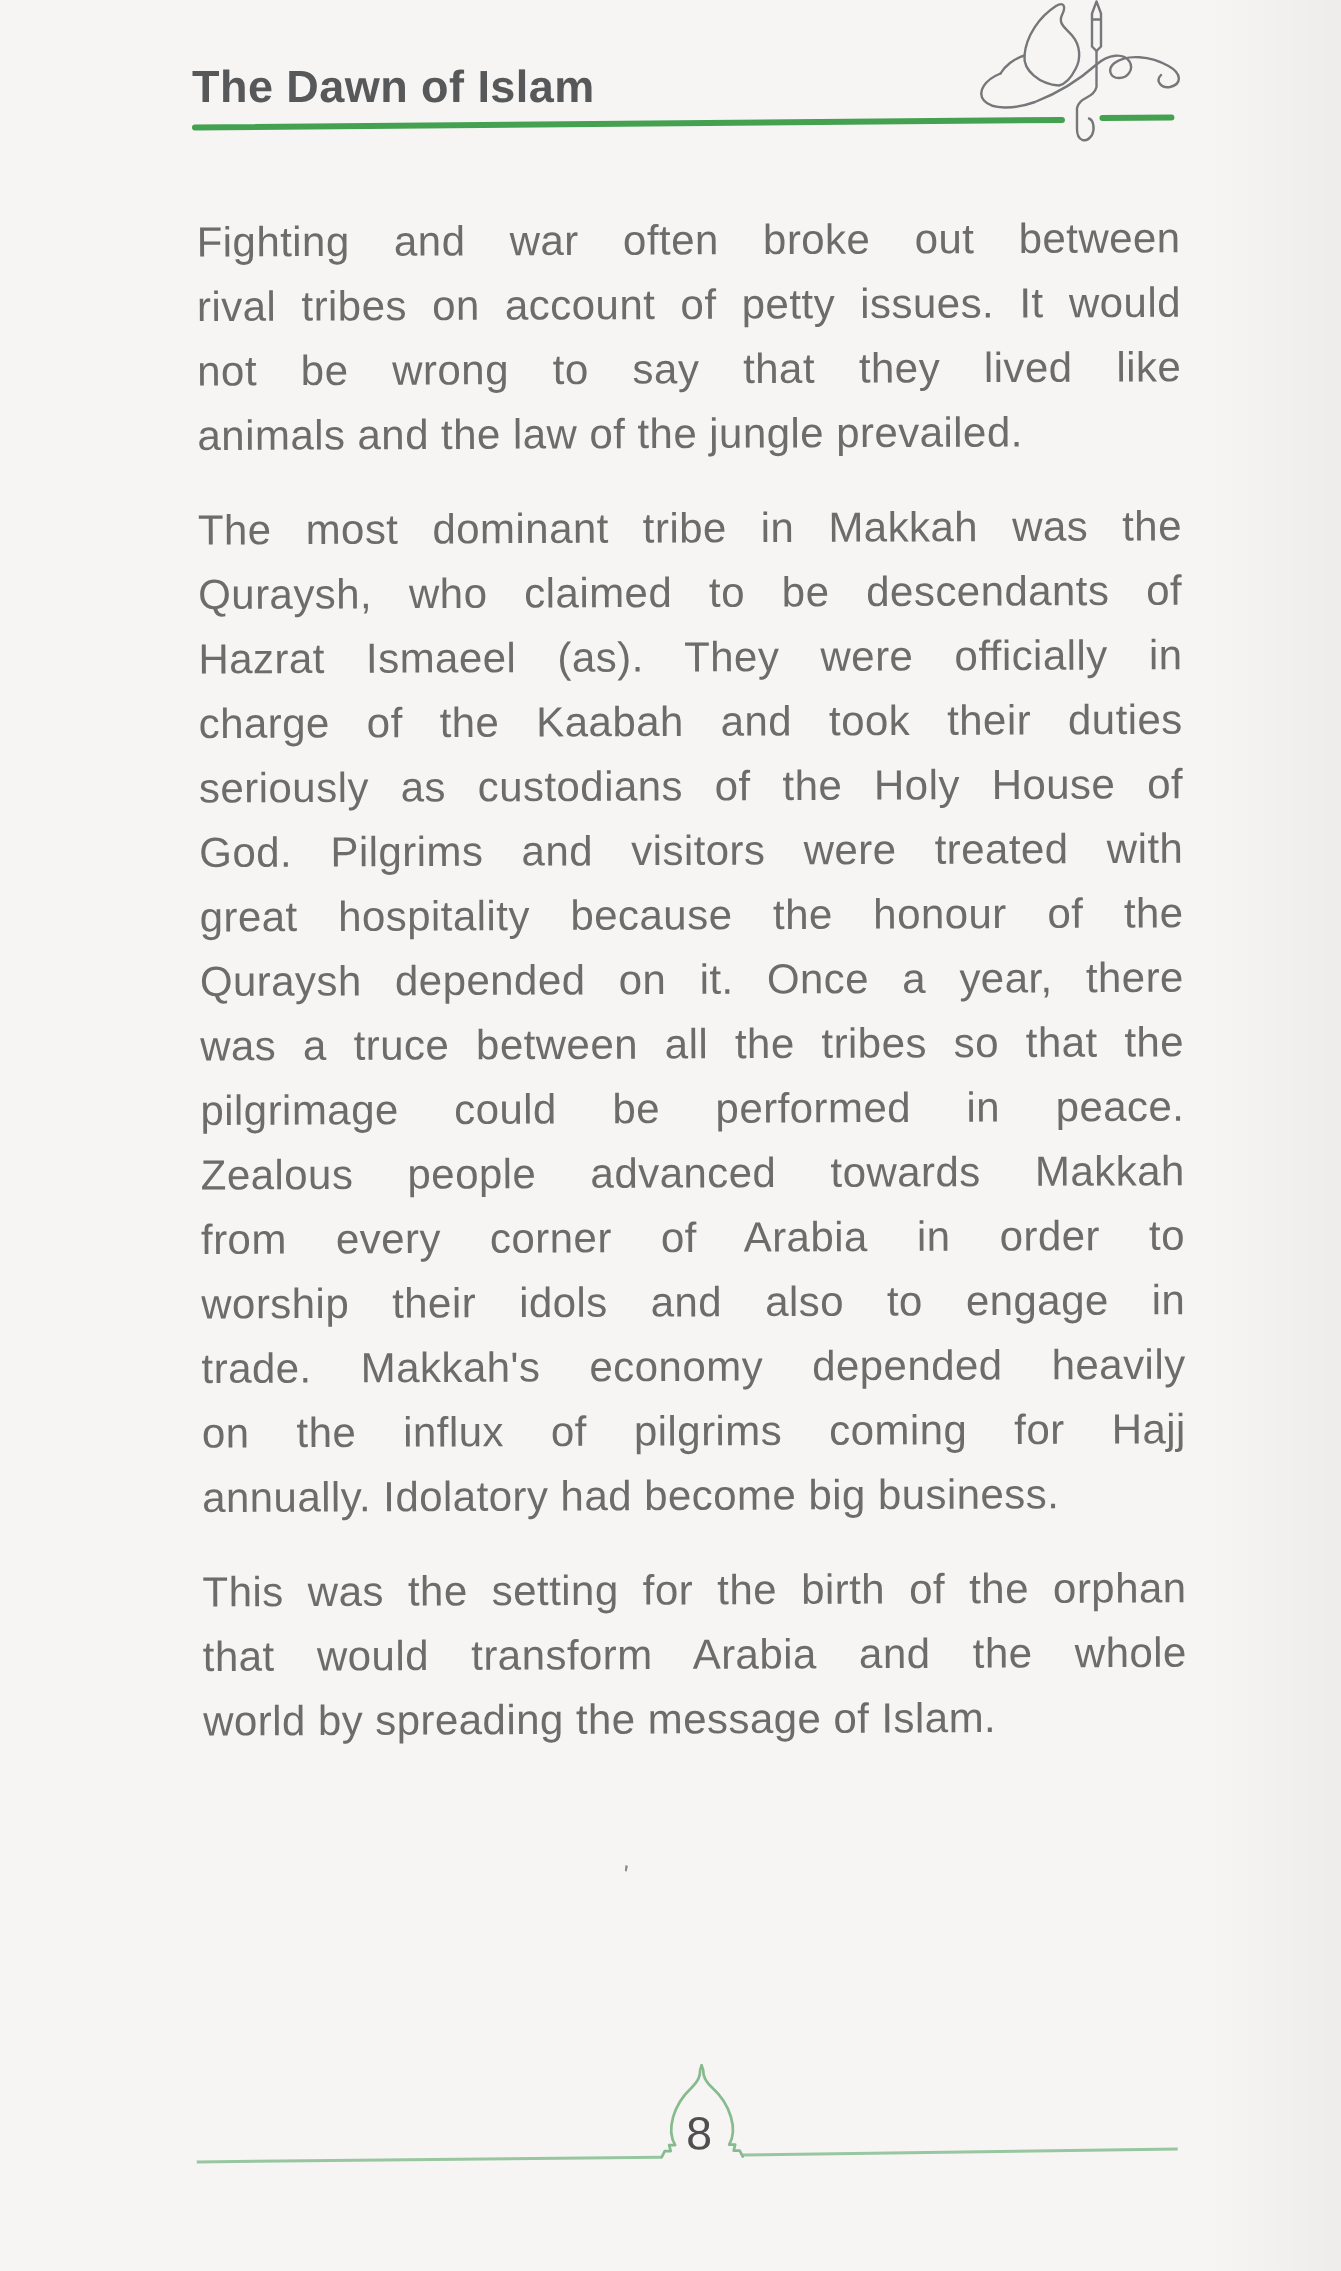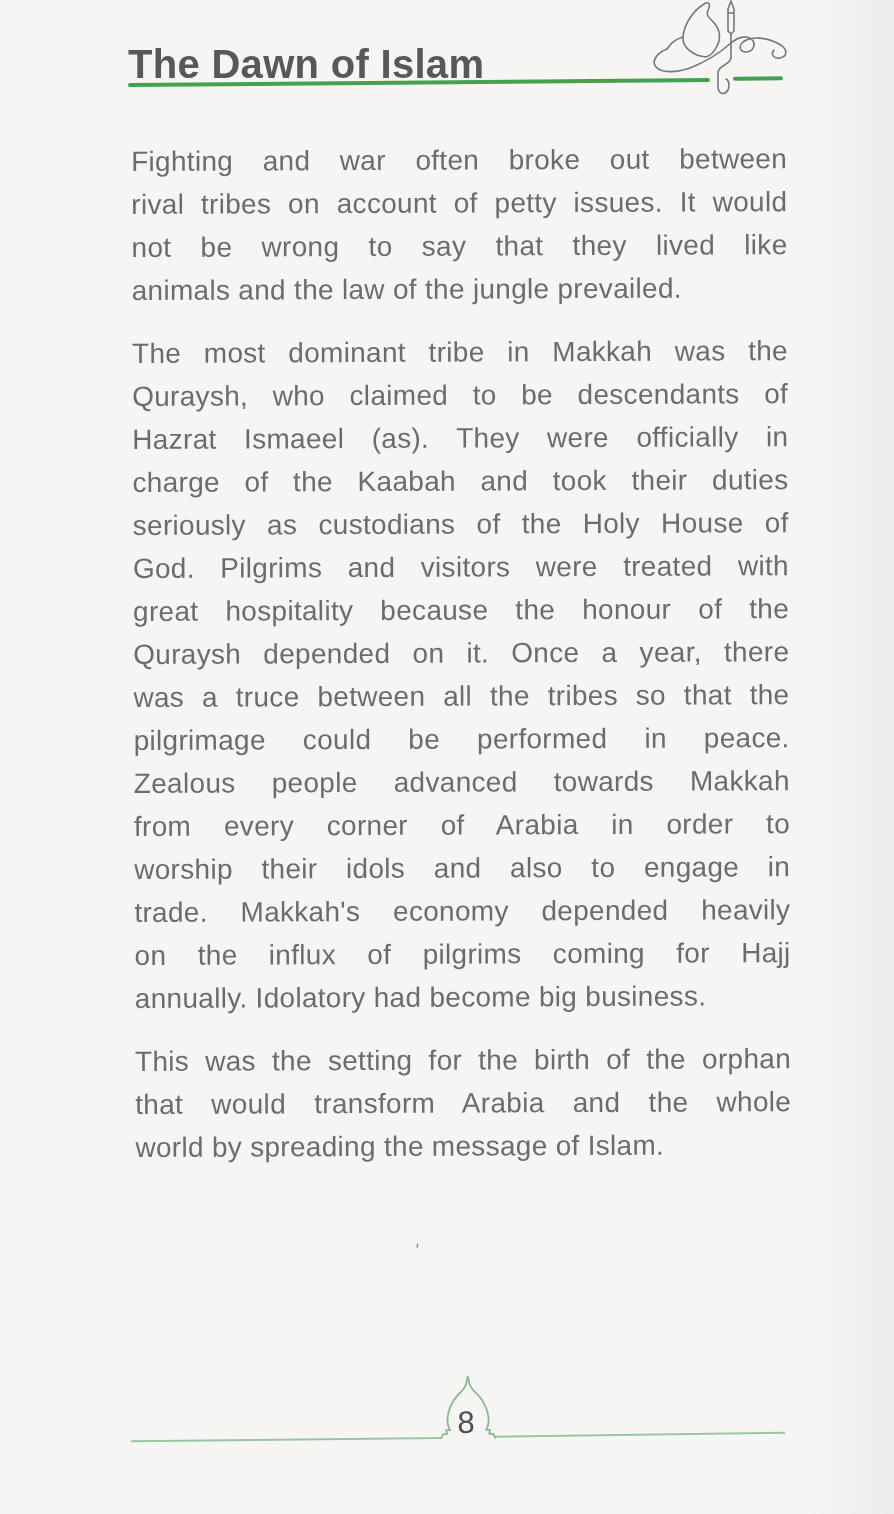--- a/index.html
+++ b/index.html
@@ -12,21 +12,21 @@
     background:
       linear-gradient(90deg, rgba(0,0,0,0) 90%, rgba(0,0,0,0.035) 100%),
       var(--c-bg);
     font-family:"Liberation Sans", sans-serif;
   }
   .page{position:relative;width:894px;height:1514px;}
 
   
   .title{
     position:absolute;left:128px;top:42px;
-    font-size:40px;font-weight:bold;letter-spacing:0.3px;
+    font-size:30px;font-weight:bold;letter-spacing:0.3px;
     color:var(--c-title);
   }
   .rule-wrap{
     position:absolute;left:128px;top:83px;width:660px;height:6px;
     transform:rotate(-0.5deg);transform-origin:left center;
   }
   .rule-main{position:absolute;left:0;top:0;width:582px;height:4px;
     background:var(--c-rule);border-radius:2px;}
   .rule-dash{position:absolute;left:605px;top:-1px;width:50px;height:4px;
     background:var(--c-rule);border-radius:2px;}

